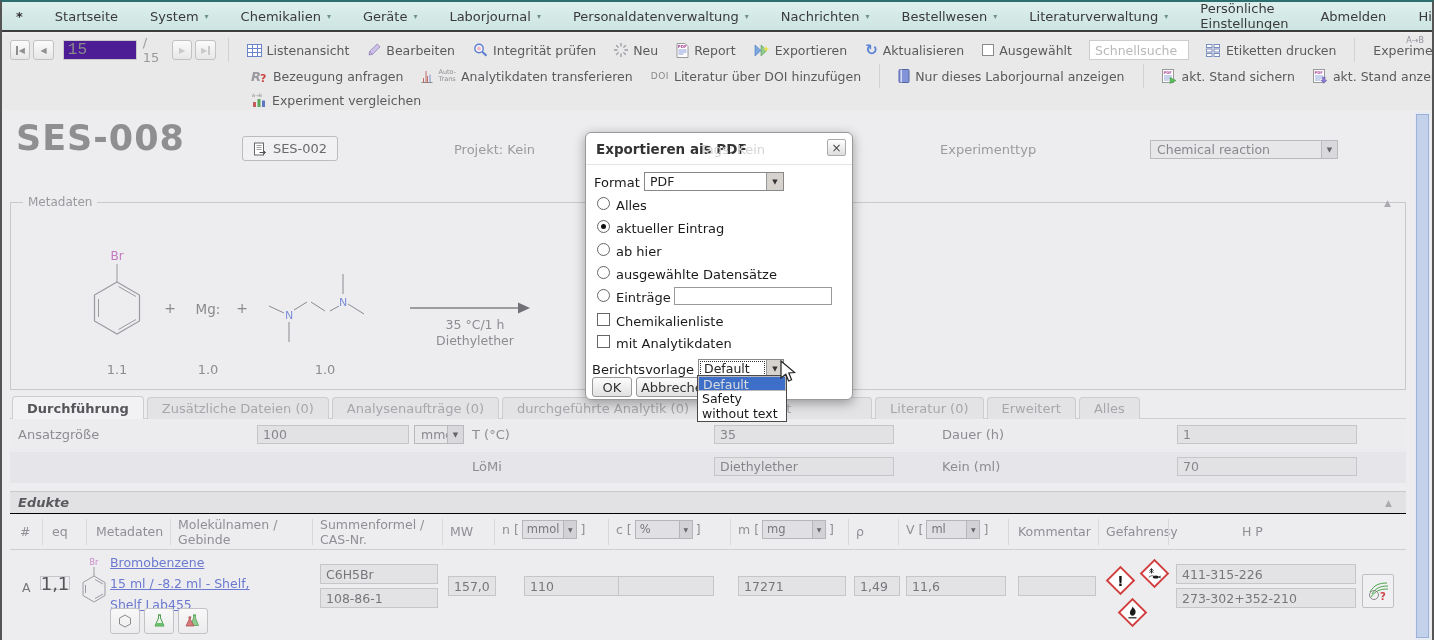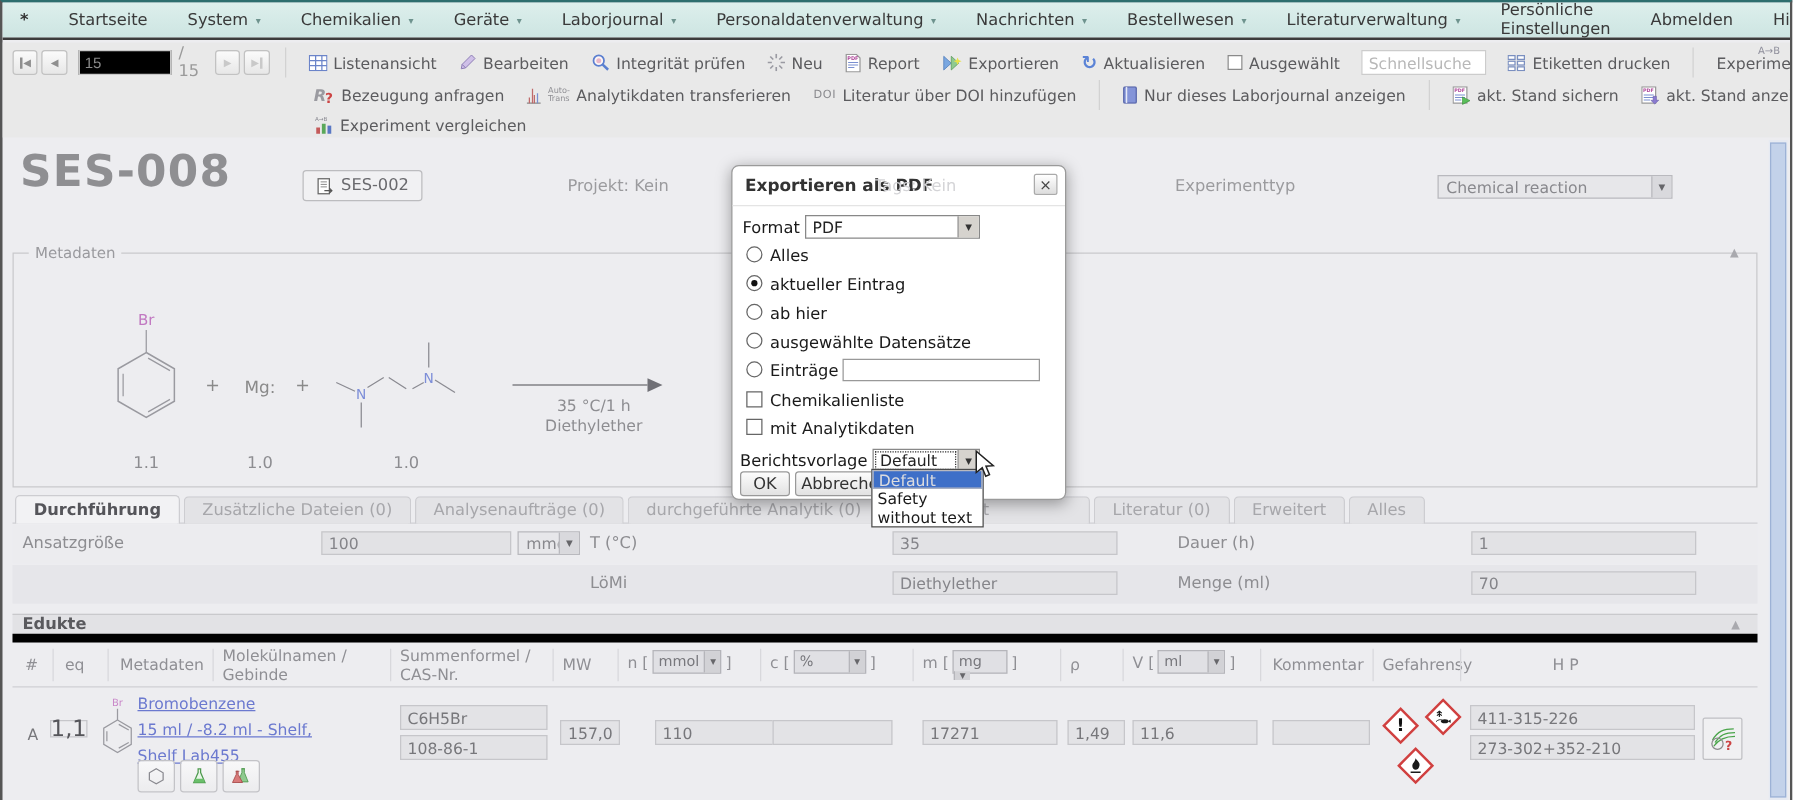--- a/index.html
+++ b/index.html
@@ -18,22 +18,22 @@
   .toolbar{position:absolute;top:32px;left:0;right:0;height:76px;background:#e9e9e9;color:#5b5b5e;}
   .trow{position:absolute;display:flex;align-items:center;}
   .trow1{top:3px;left:8px;height:26px;}
   .trow2{top:30px;left:240px;height:24px;}
   .trow3{top:55px;left:240px;height:22px;}
   .atob{position:absolute;right:8px;top:2px;font-size:8px;color:#8f8f9c;}
   .navbtn{width:22px;height:20px;border:1px solid #c2c2c2;border-radius:3px;background:linear-gradient(#fbfbfb,#e7e7e7);
           display:flex;align-items:center;justify-content:center;margin-right:3px;color:#8f8f8f;font-size:8px;gap:1px;}
   .navbtn.dis{color:#c9c9c9;}
   .nbar{width:2px;height:9px;background:currentColor;}
-  .recinput{width:74px;height:20px;border:1px solid #c9c9c9;background:#000000;font-size:12px;color:#8a8a8a;
-            padding:0 4px;margin:0 6px;font-family:Liberation Sans, sans-serif;}
+  .recinput{width:74px;height:20px;border:1px solid #c9c9c9;background:#4c1d95;font-size:16px;color:#8a8a8a;
+            padding:0 4px;margin:0 6px;font-family:Liberation Mono, monospace;}
   .rectotal{font-size:13px;color:#9a9a9a;margin-right:6px;}
   .tsep{width:1px;height:24px;background:#d2d2d2;margin:0 9px;align-self:center;}
   .tbtn{display:flex;align-items:center;gap:5px;margin:0 9px;font-size:12.5px;color:#5b5b5e;white-space:nowrap;cursor:default;}
   .cbox{width:12px;height:12px;border:1px solid #8a8a8a;background:#fff;display:inline-block;}
   .qsearch{width:100px;height:20px;border:1px solid #ccc;background:#fff;font-size:12.5px;color:#777;
            padding:0 5px;font-family:inherit;margin:0 8px;}
   .qsearch::placeholder{color:#b8b8b8;}
   .refresh-glyph{font-size:15px;color:#5b83d6;font-weight:bold;line-height:14px;}
   .autotrans-txt{font-size:6.5px;line-height:7px;color:#8f8f94;}
   .doi-txt{font-size:9px;color:#8a8a8e;letter-spacing:.5px;}
@@ -63,21 +63,21 @@
   .tab.active{background:#f2f2f4;color:#55555a;font-weight:bold;height:23px;}
   
   .frow{position:absolute;left:8px;width:1396px;height:31px;}
   .frow1{top:418px;background:#ececef;}
   .frow2{top:450px;background:#e6e6ea;}
   .flabel{position:absolute;top:7px;font-size:13px;color:#8d8d91;}
   .finput{position:absolute;top:5px;height:19px;background:#e2e2e5;border:1px solid #c6c6ca;font-size:12.5px;
           color:#85858a;padding:0 5px;font-family:inherit;}
   
   .edukte-bar{position:absolute;left:8px;top:489px;width:1396px;height:23px;background:#e2e2e5;
-              border-top:1px solid #c9c9cc;border-bottom:7px solid #000000;display:flex;align-items:center;}
+              border-top:1px solid #c9c9cc;border-bottom:1px solid #000000;display:flex;align-items:center;font-style:italic;}
   .edukte-title{margin-left:8px;font-size:13px;font-weight:bold;color:#5a5a5e;}
   .edukte-arrow{margin-left:auto;margin-right:14px;}
   .thead{position:absolute;left:8px;top:513px;width:1396px;height:35px;border-bottom:1px solid #cfcfd3;
          font-size:12.5px;color:#8f8f94;}
   .thc{position:absolute;top:9px;white-space:nowrap;}
   .thc2{position:absolute;top:2px;line-height:15px;white-space:nowrap;}
   .vs{position:absolute;top:4px;bottom:4px;width:1px;background:#d8d8dc;}
   .ugroup{display:flex;align-items:center;gap:3px;position:absolute;top:5px;}
   .usel{display:flex;align-items:stretch;border:1px solid #b5b5ba;background:#e0e0e4;height:19px;
         font-size:11.5px;color:#77777c;}
@@ -408,21 +408,21 @@
       <span class="sa">▼</span>
     </div>
     <span class="flabel" style="left:462px;">T (°C)</span>
     <input class="finput" style="left: 704px; width: 180px;" value="35">
     <span class="flabel" style="left:932px;">Dauer (h)</span>
     <input class="finput" style="left: 1167px; width: 180px;" value="1">
   </div>
   <div class="frow frow2">
     <span class="flabel" style="left:462px;">LöMi</span>
     <input class="finput" style="left: 704px; width: 180px;" value="Diethylether">
-    <span class="flabel" style="left:932px;">Menge (ml)</span>
+    <span class="flabel" style="left:932px;">Kein (ml)</span>
     <input class="finput" style="left: 1167px; width: 180px;" value="70">
   </div>
 
   <div class="edukte-bar">
     <span class="edukte-title">Edukte</span>
     <span class="coll-arrow edukte-arrow">▲</span>
   </div>
 
   <div class="thead">
     <span class="thc" style="left:10px;">#</span>
@@ -450,21 +450,21 @@
       <span>c [</span>
       <span class="usel" style="width:58px;">
           <span class="sv" style="flex:1;">%</span>
           <span class="sa">▼</span>
         </span>
       <span>]</span>
       </span>
     <span class="vs" style="left:720px;"></span>
     <span class="ugroup" style="left:728px;">
       <span>m [</span>
-      <span class="usel" style="width:44px;flex-direction:column;">
+      <span class="usel" style="width:64px;">
           <span class="sv" style="flex:1;">mg</span>
           <span class="sa">▼</span>
         </span>
       <span>]</span>
       </span>
     <span class="vs" style="left:838px;"></span>
     <span class="thc" style="left:846px;">ρ</span>
     <span class="vs" style="left:888px;"></span>
     <span class="ugroup" style="left:896px;">
       <span>V [</span>

